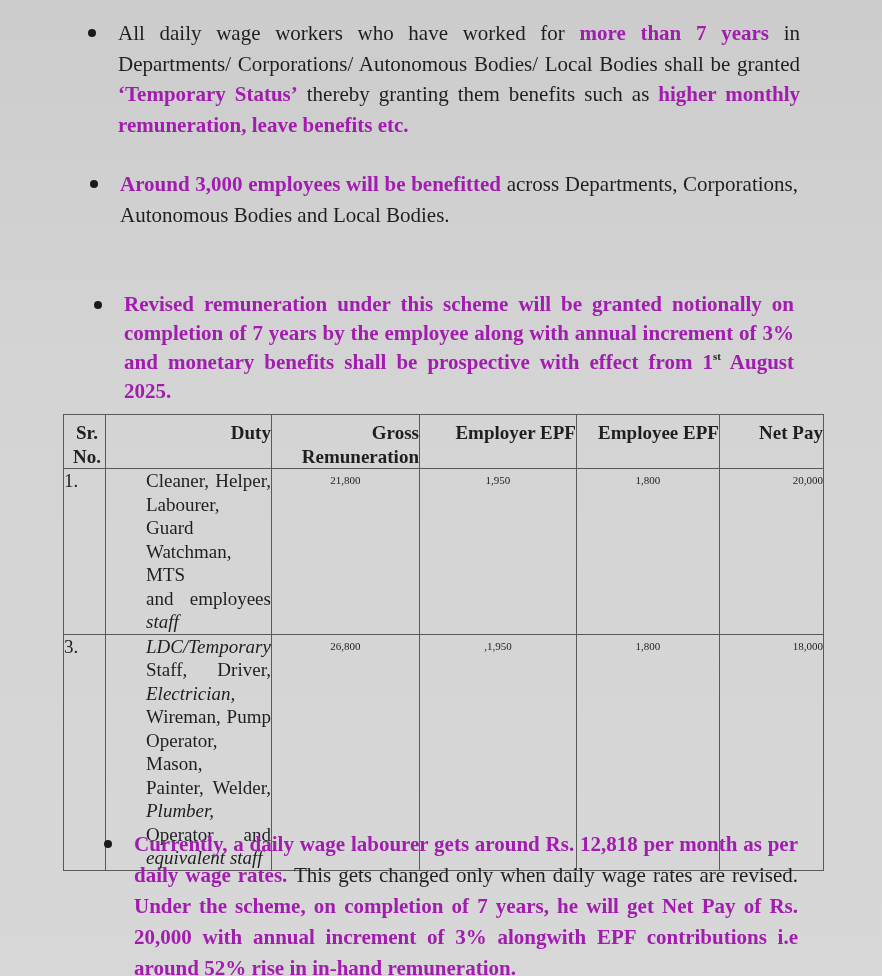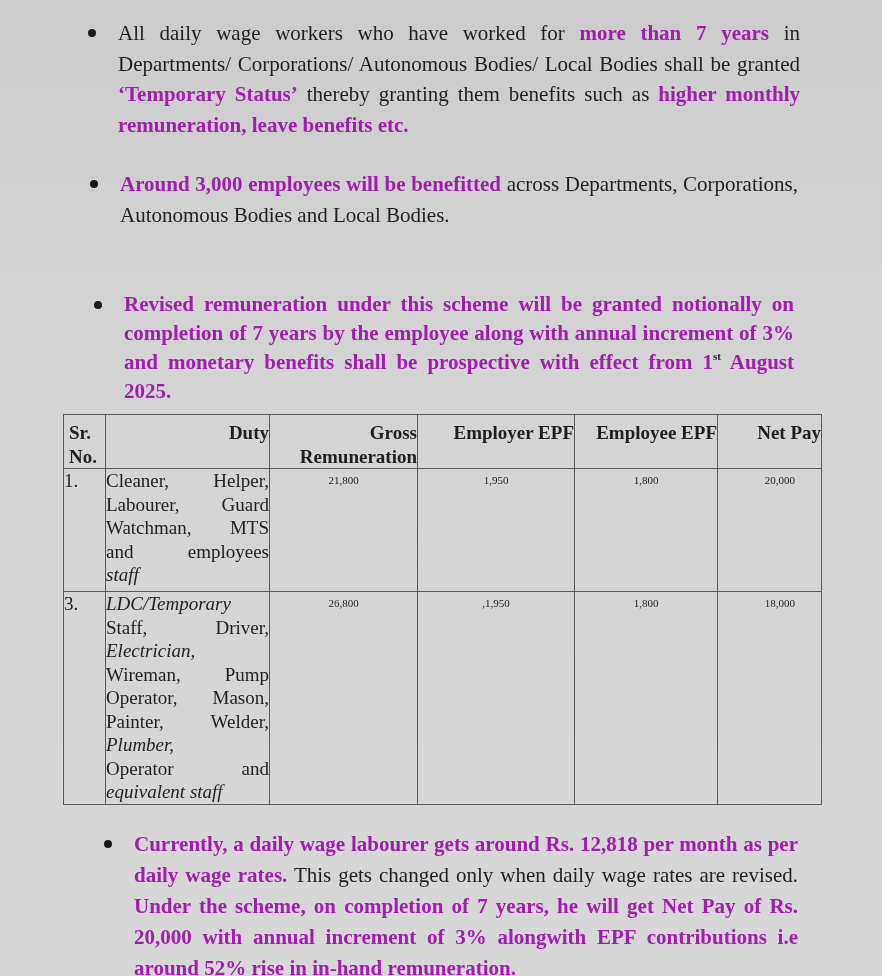--- a/index.html
+++ b/index.html
@@ -43,33 +43,33 @@
     padding: 0;
     vertical-align: top;
   }
   table.wages th {
     font-weight: bold;
     font-size: 19px;
     text-align: right;
     padding-top: 6px;
     height: 41px;
   }
-  table.wages th.sr { text-align: left; padding-left: 5px; }
+  table.wages th.sr { text-align: center; padding-left: 5px; }
   .c-sr { width: 42px; }
   .c-duty { width: 164px; }
   .c-gross { width: 148px; }
   .c-er { width: 157px; }
   .c-ee { width: 143px; }
   .c-net { width: 104px; }
   td.sr { vertical-align: middle; padding-left: 6px; }
   td.duty { padding: 4px 6px 0 6px; text-align: justify; text-align-last: justify; }
-  td.duty span { display: block; }
+  td.duty span { display: block; margin-left: 40px; }
   td.duty span.last { text-align-last: left; font-style: italic; }
   td.num { text-align: center; font-size: 11px; padding-top: 5px; }
-  td.num.net { text-align: right; padding-right: 26px; }
+  td.num.net { text-align: right; }
   tr.row1 td { height: 122px; }
   tr.row3 td { height: 208px; }
 </style>
 </head>
 <body>
 
 <div class="bullet b1">
   <span class="dot"></span>
   <span><span>All daily wage workers who have worked for </span><b>more than 7 years</b><span> in Departments/ Corporations/ Autonomous Bodies/ Local Bodies shall be granted </span><b>‘Temporary Status’</b><span> thereby granting them benefits such as </span><b>higher monthly remuneration, leave benefits etc.</b></span>
 </div>

